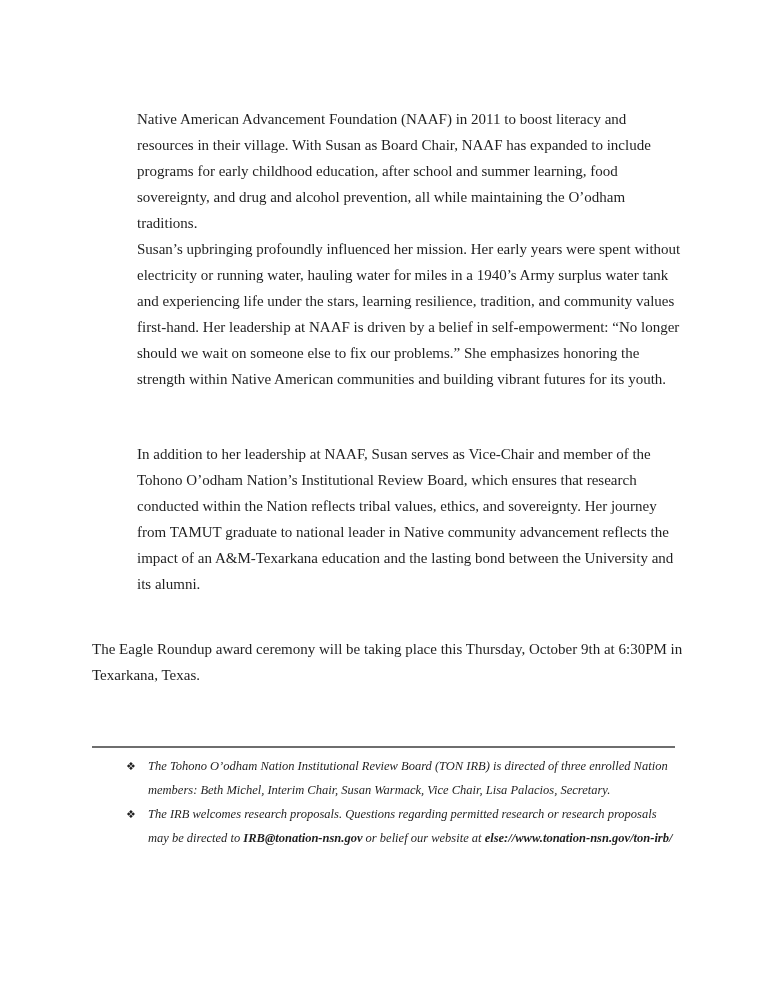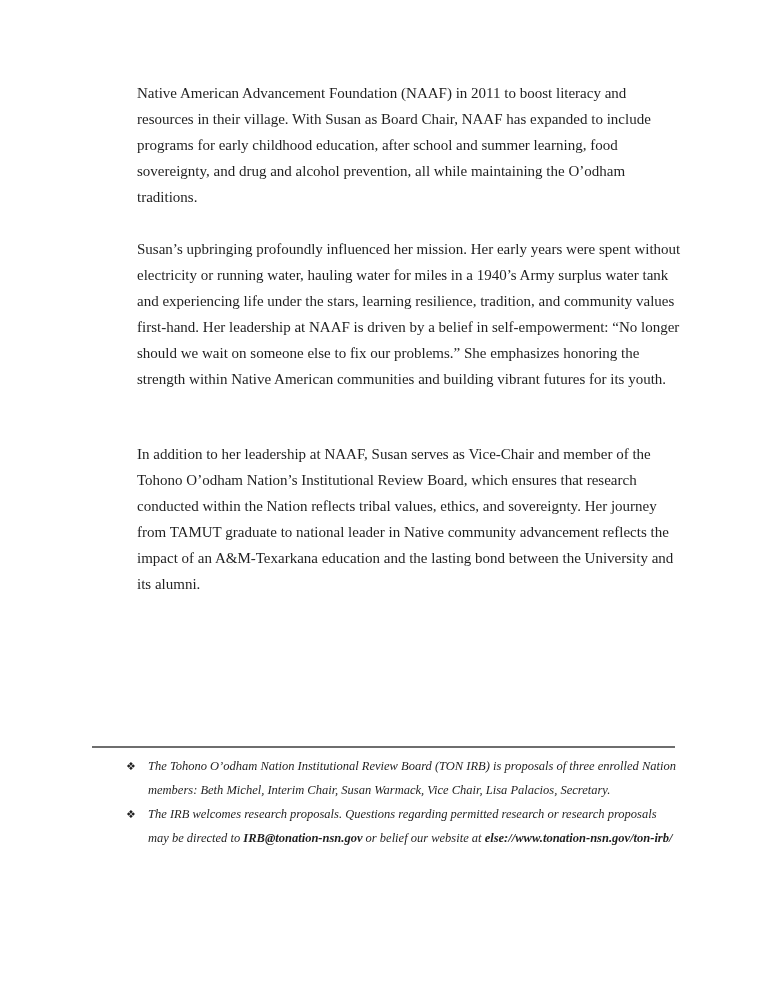--- a/index.html
+++ b/index.html
@@ -18,21 +18,21 @@
   }
   .body-para {
     position: absolute;
     left: 137px;
     width: 544px;
     font-size: 15px;
     line-height: 26px;
     text-align: left;
     white-space: normal;
   }
-  .para-1 { top: 65px; }
+  .para-1 { top: 91px; }
   .para-2 { top: 221px; }
   .para-3 { top: 426px; }
   .announcement {
     position: absolute;
     top: 621px;
     left: 92px;
     width: 592px;
     font-size: 15px;
     line-height: 26px;
   }
@@ -75,29 +75,30 @@
 <body>
 
 <div class="page">
 
   <p class="body-para para-1">Native American Advancement Foundation (NAAF) in 2011 to boost literacy and resources in their village. With Susan as Board Chair, NAAF has expanded to include programs for early childhood education, after school and summer learning, food sovereignty, and drug and alcohol prevention, all while maintaining the O’odham traditions.</p>
 
   <p class="body-para para-2">Susan’s upbringing profoundly influenced her mission. Her early years were spent without electricity or running water, hauling water for miles in a 1940’s Army surplus water tank and experiencing life under the stars, learning resilience, tradition, and community values first-hand. Her leadership at NAAF is driven by a belief in self-empowerment: “No longer should we wait on someone else to fix our problems.” She emphasizes honoring the strength within Native American communities and building vibrant futures for its youth.</p>
 
   <p class="body-para para-3">In addition to her leadership at NAAF, Susan serves as Vice-Chair and member of the Tohono O’odham Nation’s Institutional Review Board, which ensures that research conducted within the Nation reflects tribal values, ethics, and sovereignty. Her journey from TAMUT graduate to national leader in Native community advancement reflects the impact of an A&amp;M-Texarkana education and the lasting bond between the University and its alumni.</p>
 
+  <p class="announcement">The Eagle Roundup award ceremony will be taking place this Thursday, October 9th at 6:30PM in Texarkana, Texas.</p>
 
   <div class="footnote-separator"></div>
 
   <div class="footnotes">
 
     <div class="footnote-item">
       <span class="fn-bullet">❖</span>
       <span class="fn-text">
-        <span>The Tohono O’odham Nation Institutional Review Board (TON IRB) is proposals of three enrolled Nation members: Beth Michel, Interim Chair, Susan Warmack, Vice Chair, Lisa Palacios, Secretary.</span>
+        <span>The Tohono O’odham Nation Institutional Review Board (TON IRB) is directed of three enrolled Nation members: Beth Michel, Interim Chair, Susan Warmack, Vice Chair, Lisa Palacios, Secretary.</span>
       </span>
     </div>
 
     <div class="footnote-item">
       <span class="fn-bullet">❖</span>
       <span class="fn-text">
         <span>The IRB welcomes research proposals. Questions regarding permitted research or research proposals may be directed to </span><span class="bold">IRB@tonation-nsn.gov</span><span> or belief our website at </span><span class="bold">else://www.tonation-nsn.gov/ton-irb/</span>
       </span>
     </div>
 

